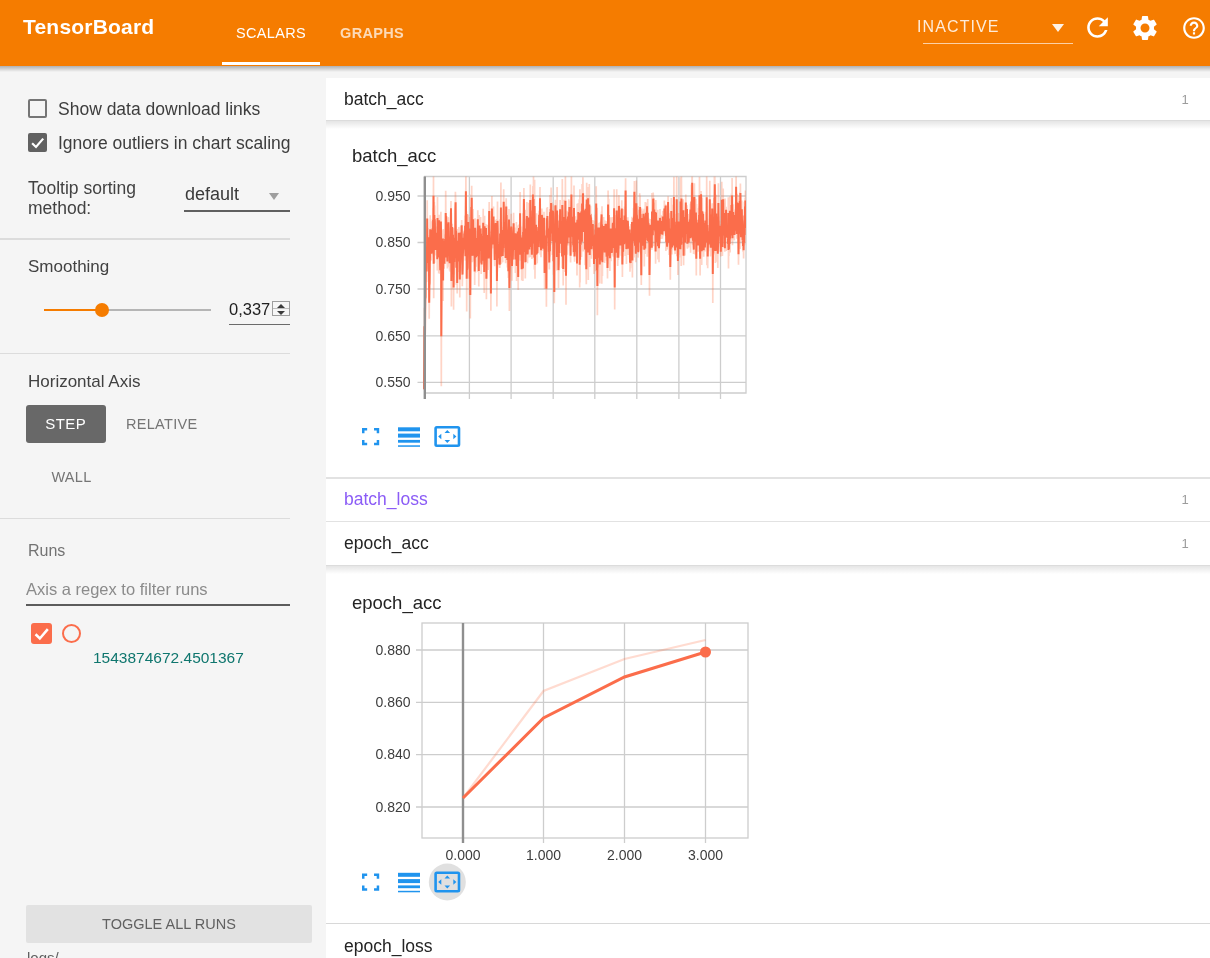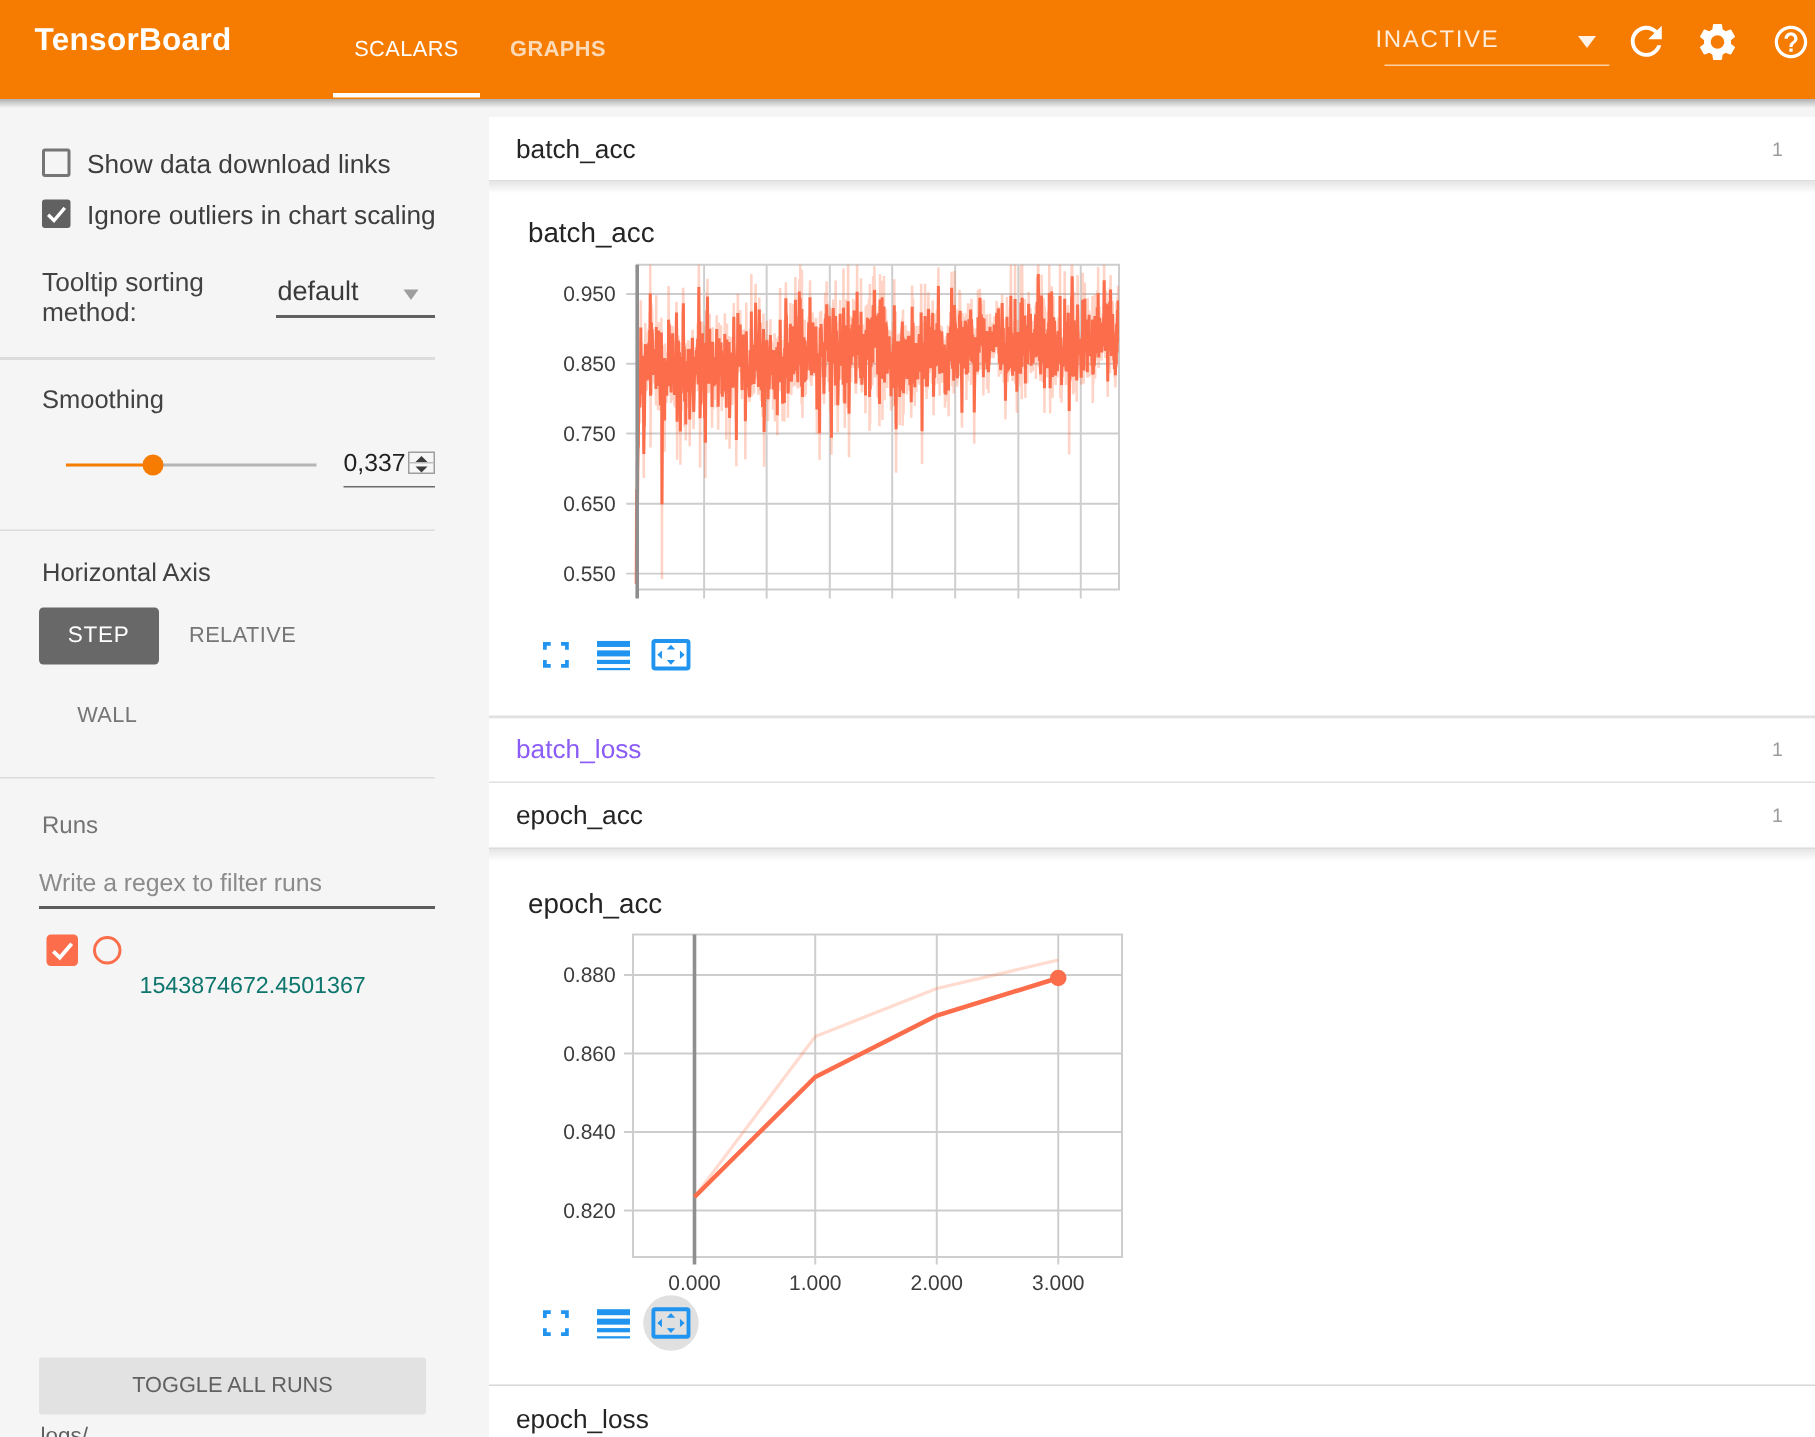--- a/index.html
+++ b/index.html
@@ -140,31 +140,31 @@
 <div class="abs" style="left:0;top:352.5px;width:290px;height:1.5px;background:#dcdcdc"></div>
 
 <div class="abs" style="left:28px;top:372px;font-size:17px;color:#424242">Horizontal Axis</div>
 <div class="abs" style="left:25.6px;top:404.8px;width:80.4px;height:38.4px;background:#686868;border-radius:3px;color:#fff;font-size:15px;letter-spacing:0.5px;display:flex;align-items:center;justify-content:center">STEP</div>
 <div class="abs" style="left:126px;top:404.8px;width:70px;height:38.4px;color:#757575;font-size:14.5px;letter-spacing:0.3px;display:flex;align-items:center">RELATIVE</div>
 <div class="abs" style="left:51px;top:457.8px;width:41px;height:38.4px;color:#757575;font-size:14.5px;letter-spacing:0.3px;display:flex;align-items:center;justify-content:center">WALL</div>
 
 <div class="abs" style="left:0;top:517.8px;width:290px;height:1.5px;background:#dcdcdc"></div>
 
 <div class="abs" style="left:28px;top:542px;font-size:16px;color:#737373">Runs</div>
-<div class="abs" style="left:26px;top:580px;font-size:16.5px;color:#8b8b8b">Write a regex to filter runs</div>
+<div class="abs" style="left:26px;top:580px;font-size:16.5px;color:#8b8b8b">Axis a regex to filter runs</div>
 <div class="abs" style="left:26px;top:604.3px;width:264px;height:1.5px;background:#5c5c5c"></div>
 <div class="abs" style="left:31px;top:623px;width:21px;height:21px;background:#fb6d4b;border-radius:3px">
     <svg width="21" height="21" viewBox="0 0 19 19" style="position:absolute;left:0;top:0">
       <polyline points="4.1,10.2 8.0,14.0 15.2,5.6" fill="none" stroke="#fff" stroke-width="2.3"></polyline>
     </svg>
   </div>
 <div class="abs" style="left:62px;top:624px;width:19px;height:19px;border:2.4px solid #fb6d4b;border-radius:50%"></div>
 <div class="abs" style="left:93px;top:649px;font-size:15.5px;color:#0f766e">1543874672.4501367</div>
 
-<div class="abs" style="left:26px;top:904.5px;width:258px;height:38.4px;background:#e2e2e2;border-radius:2px;color:#616161;font-size:14.5px;display:flex;align-items:center;justify-content:center">TOGGLE ALL RUNS</div>
+<div class="abs" style="left:26px;top:904.5px;width:286px;height:38.4px;background:#e2e2e2;border-radius:2px;color:#616161;font-size:14.5px;display:flex;align-items:center;justify-content:center">TOGGLE ALL RUNS</div>
 <div class="abs" style="left:27px;top:949px;font-size:15px;color:#5f5f5f">logs/</div>
 
 <div class="abs" style="left:0;top:0;width:1210px;height:66px;background:#f57c00"></div>
 <div class="abs" style="left:0;top:66px;width:1210px;height:6px;background:linear-gradient(rgba(0,0,0,0.28),rgba(0,0,0,0))"></div>
 <div class="abs" style="left:23px;top:15px;font-size:21px;font-weight:bold;letter-spacing:0.2px;color:#fff">TensorBoard</div>
 <div class="abs" style="left:222px;top:0;width:98px;height:66px;color:#fff;font-size:14.5px;font-weight:normal;letter-spacing:0.3px;display:flex;align-items:center;justify-content:center">SCALARS</div>
 <div class="abs" style="left:222px;top:62px;width:98px;height:2.5px;background:#fff"></div>
 <div class="abs" style="left:323px;top:0;width:98px;height:66px;color:rgba(255,255,255,0.72);font-size:14.5px;font-weight:bold;letter-spacing:0.3px;display:flex;align-items:center;justify-content:center">GRAPHS</div>
 
 <div class="abs" style="left:917px;top:18px;font-size:16px;font-weight:normal;letter-spacing:1.1px;color:rgba(255,255,255,0.85)">INACTIVE</div>

